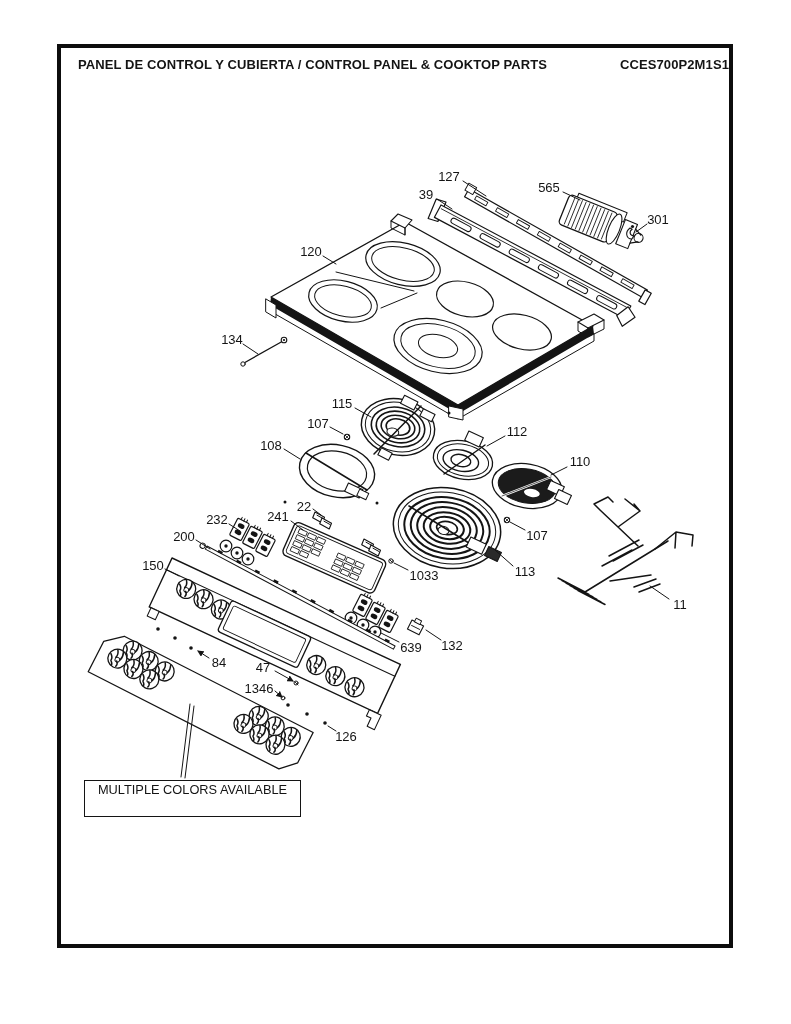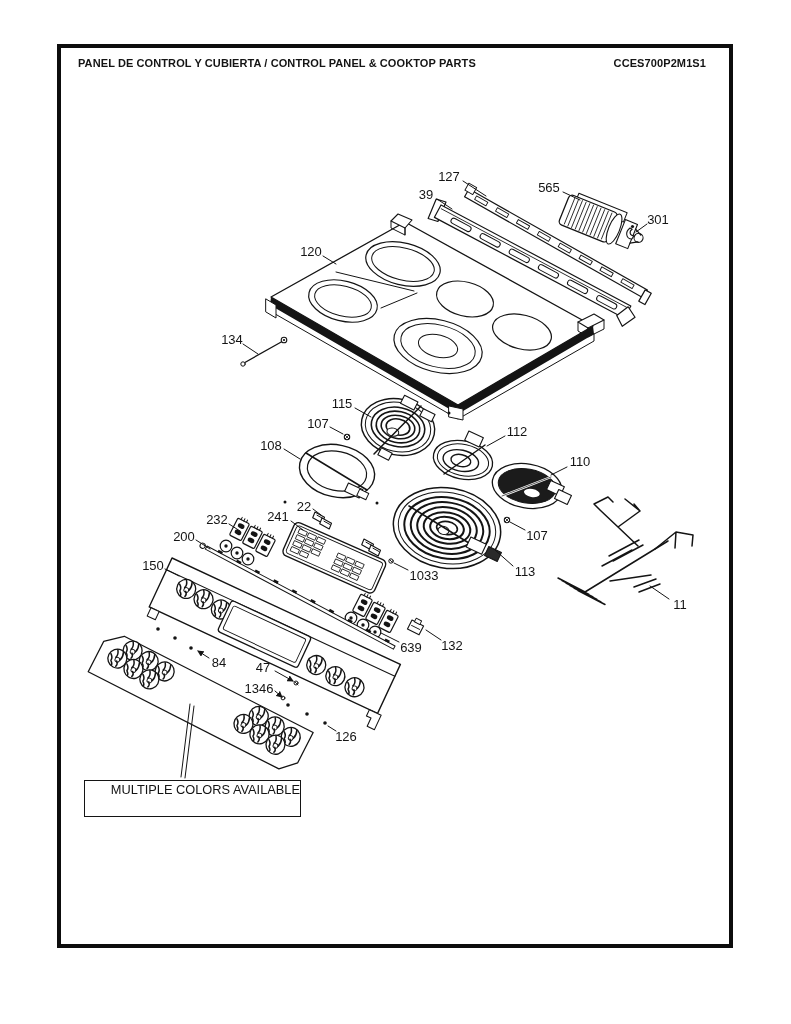--- a/index.html
+++ b/index.html
@@ -1,25 +1,25 @@
 <!DOCTYPE html>
 <html><head>
 <meta charset="utf-8">
 <style>
   html,body{margin:0;padding:0;background:#fff;}
   .page{position:relative;width:791px;height:1024px;background:#fff;overflow:hidden;
         font-family:"Liberation Sans",sans-serif;color:#141414;}
   .frame{position:absolute;left:57px;top:44px;width:676px;height:904px;
          border:4px solid #0d0d0d;box-sizing:border-box;background:#fff;}
   .header{display:flex;justify-content:space-between;align-items:flex-start;
-          padding:9px 23px 0 17px;font-size:11px;font-weight:bold;letter-spacing:.1px;}
+          padding:9px 0 0 17px;font-size:13px;font-weight:bold;letter-spacing:.1px;}
   .diagram-svg{position:absolute;left:0;top:0;width:791px;height:1024px;}
   .note-box{position:absolute;left:84px;top:780px;width:217px;height:37px;
             border:1.6px solid #141414;box-sizing:border-box;background:#fff;
-            font-size:12.8px;line-height:16.5px;text-align:right;padding-top:1px;}
+            font-size:12.8px;line-height:16.5px;text-align:center;padding-top:1px;}
   text.callout{font-family:"Liberation Sans",sans-serif;font-size:13px;fill:#141414;}
 </style>
 </head>
 <body>
 
 <div class="page">
 
   <div class="frame">
     <div class="header">
       <span>PANEL DE CONTROL Y CUBIERTA / CONTROL PANEL &amp; COOKTOP PARTS</span>

